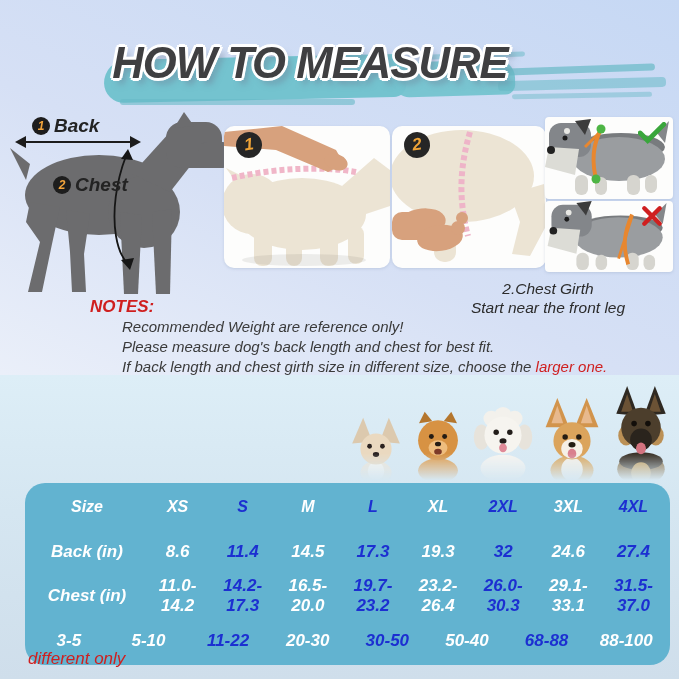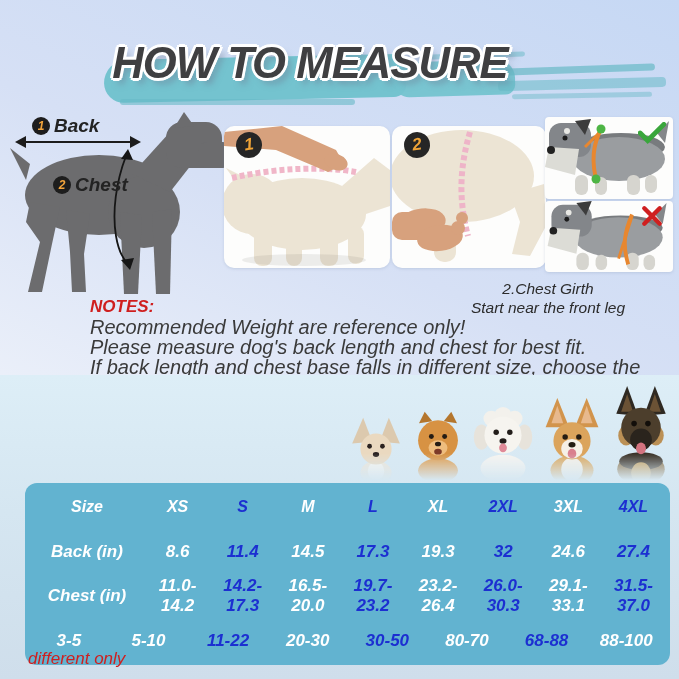--- a/index.html
+++ b/index.html
@@ -36,34 +36,34 @@
           box-shadow:0 1px 3px rgba(120,140,170,.25); }
   .num-badge { position:absolute; width:26px; height:26px; border-radius:50%; background:#262626;
                color:#f0a437; font-size:17px; font-weight:bold; display:flex; align-items:center;
                justify-content:center; transform:rotate(-8deg); z-index:4; }
   .caption { position:absolute; text-align:center; font-size:15.5px; line-height:19px; color:#2c2c2c; }
   .mark { position:absolute; z-index:4; }
 
   
   .notes { left:90px; top:296px; width:585px; }
   .notes-heading { color:#cf1f1f; font-weight:bold; font-size:17px; line-height:21px; }
-  .notes-line { font-size:20px; line-height:20px; color:#3a3a3a; }
+  .notes-line { font-size:15px; line-height:20px; color:#3a3a3a;margin-left:32px; }
   .notes-red { color:#cf1f1f; }
 
   
   .band { left:0; top:375px; width:679px; height:304px;
           background:linear-gradient(180deg,#ddeef7 0%,#d5e6f1 45%,#cfdeeb 100%); }
   .dogs { left:348px; top:380px; width:326px; height:102px; display:flex; align-items:flex-end;
           justify-content:space-between;
           -webkit-mask-image:linear-gradient(to bottom,#000 72%,transparent 98%);
           mask-image:linear-gradient(to bottom,#000 72%,transparent 98%); }
 
   
   .size-table { left:25px; top:483px; width:645px; height:182px; background:#62b3d0;
-                border-radius:12px; display:grid; grid-template-rows:repeat(4,1fr); padding:2px 4px; }
+                border-radius:20px; display:grid; grid-template-rows:repeat(4,1fr); padding:2px 4px; }
   .trow { display:flex; align-items:center; }
   .tcell { flex:1; text-align:center; color:#ffffff; font-weight:bold; font-size:17px; }
   .tlabel { flex:none; width:116px; }
   .trow .tcell:nth-child(2n+3) { color:#1c2fd1; }
   .trow-header .tcell { font-size:16px; }
   .footnote { left:28px; top:649px; font-size:17px; color:#cf1f1f; z-index:6; }
 </style>
 </head>
 <body>
 
@@ -205,21 +205,21 @@
 
   <div class="caption" style="left:450px; top:271px; width:196px;margin-top:8px;">
     <div>2.Chest Girth</div>
     <div>Start near the front leg</div>
   </div>
 
   <div class="abs notes">
     <div class="notes-heading">NOTES:</div>
     <div class="notes-line">Recommended Weight are reference only!</div>
     <div class="notes-line">Please measure dog's back length and chest for best fit.</div>
-    <div class="notes-line"><span>If back length and chest base falls in different size, choose the </span><span class="notes-red">larger one.</span></div>
+    <div class="notes-line"><span>If back length and chest girth size in different size, choose the </span><span class="notes-red">larger one.</span></div>
   </div>
 
   <div class="abs band"></div>
 
   <div class="abs dogs">
     <svg width="56" height="66" viewBox="0 0 56 72">
       <polygon points="2,30 14,2 24,28" fill="#dcc9ae"></polygon>
       <polygon points="32,28 42,2 54,30" fill="#dcc9ae"></polygon>
       <ellipse cx="28" cy="62" rx="17" ry="13" fill="#f0e6d6"></ellipse>
       <ellipse cx="28" cy="60" rx="9" ry="10" fill="#faf6ee"></ellipse>
@@ -317,20 +317,20 @@
       <div class="tcell">26.0-30.3</div>
       <div class="tcell">29.1-33.1</div>
       <div class="tcell">31.5-37.0</div>
     </div>
     <div class="trow">
       <div class="tcell">3-5</div>
       <div class="tcell">5-10</div>
       <div class="tcell">11-22</div>
       <div class="tcell">20-30</div>
       <div class="tcell">30-50</div>
-      <div class="tcell">80-70</div>
+      <div class="tcell">50-40</div>
       <div class="tcell">68-88</div>
       <div class="tcell">88-100</div>
     </div>
   </div>
   <div class="abs footnote">different only</div>
 
 </div>
 
 </body></html>

